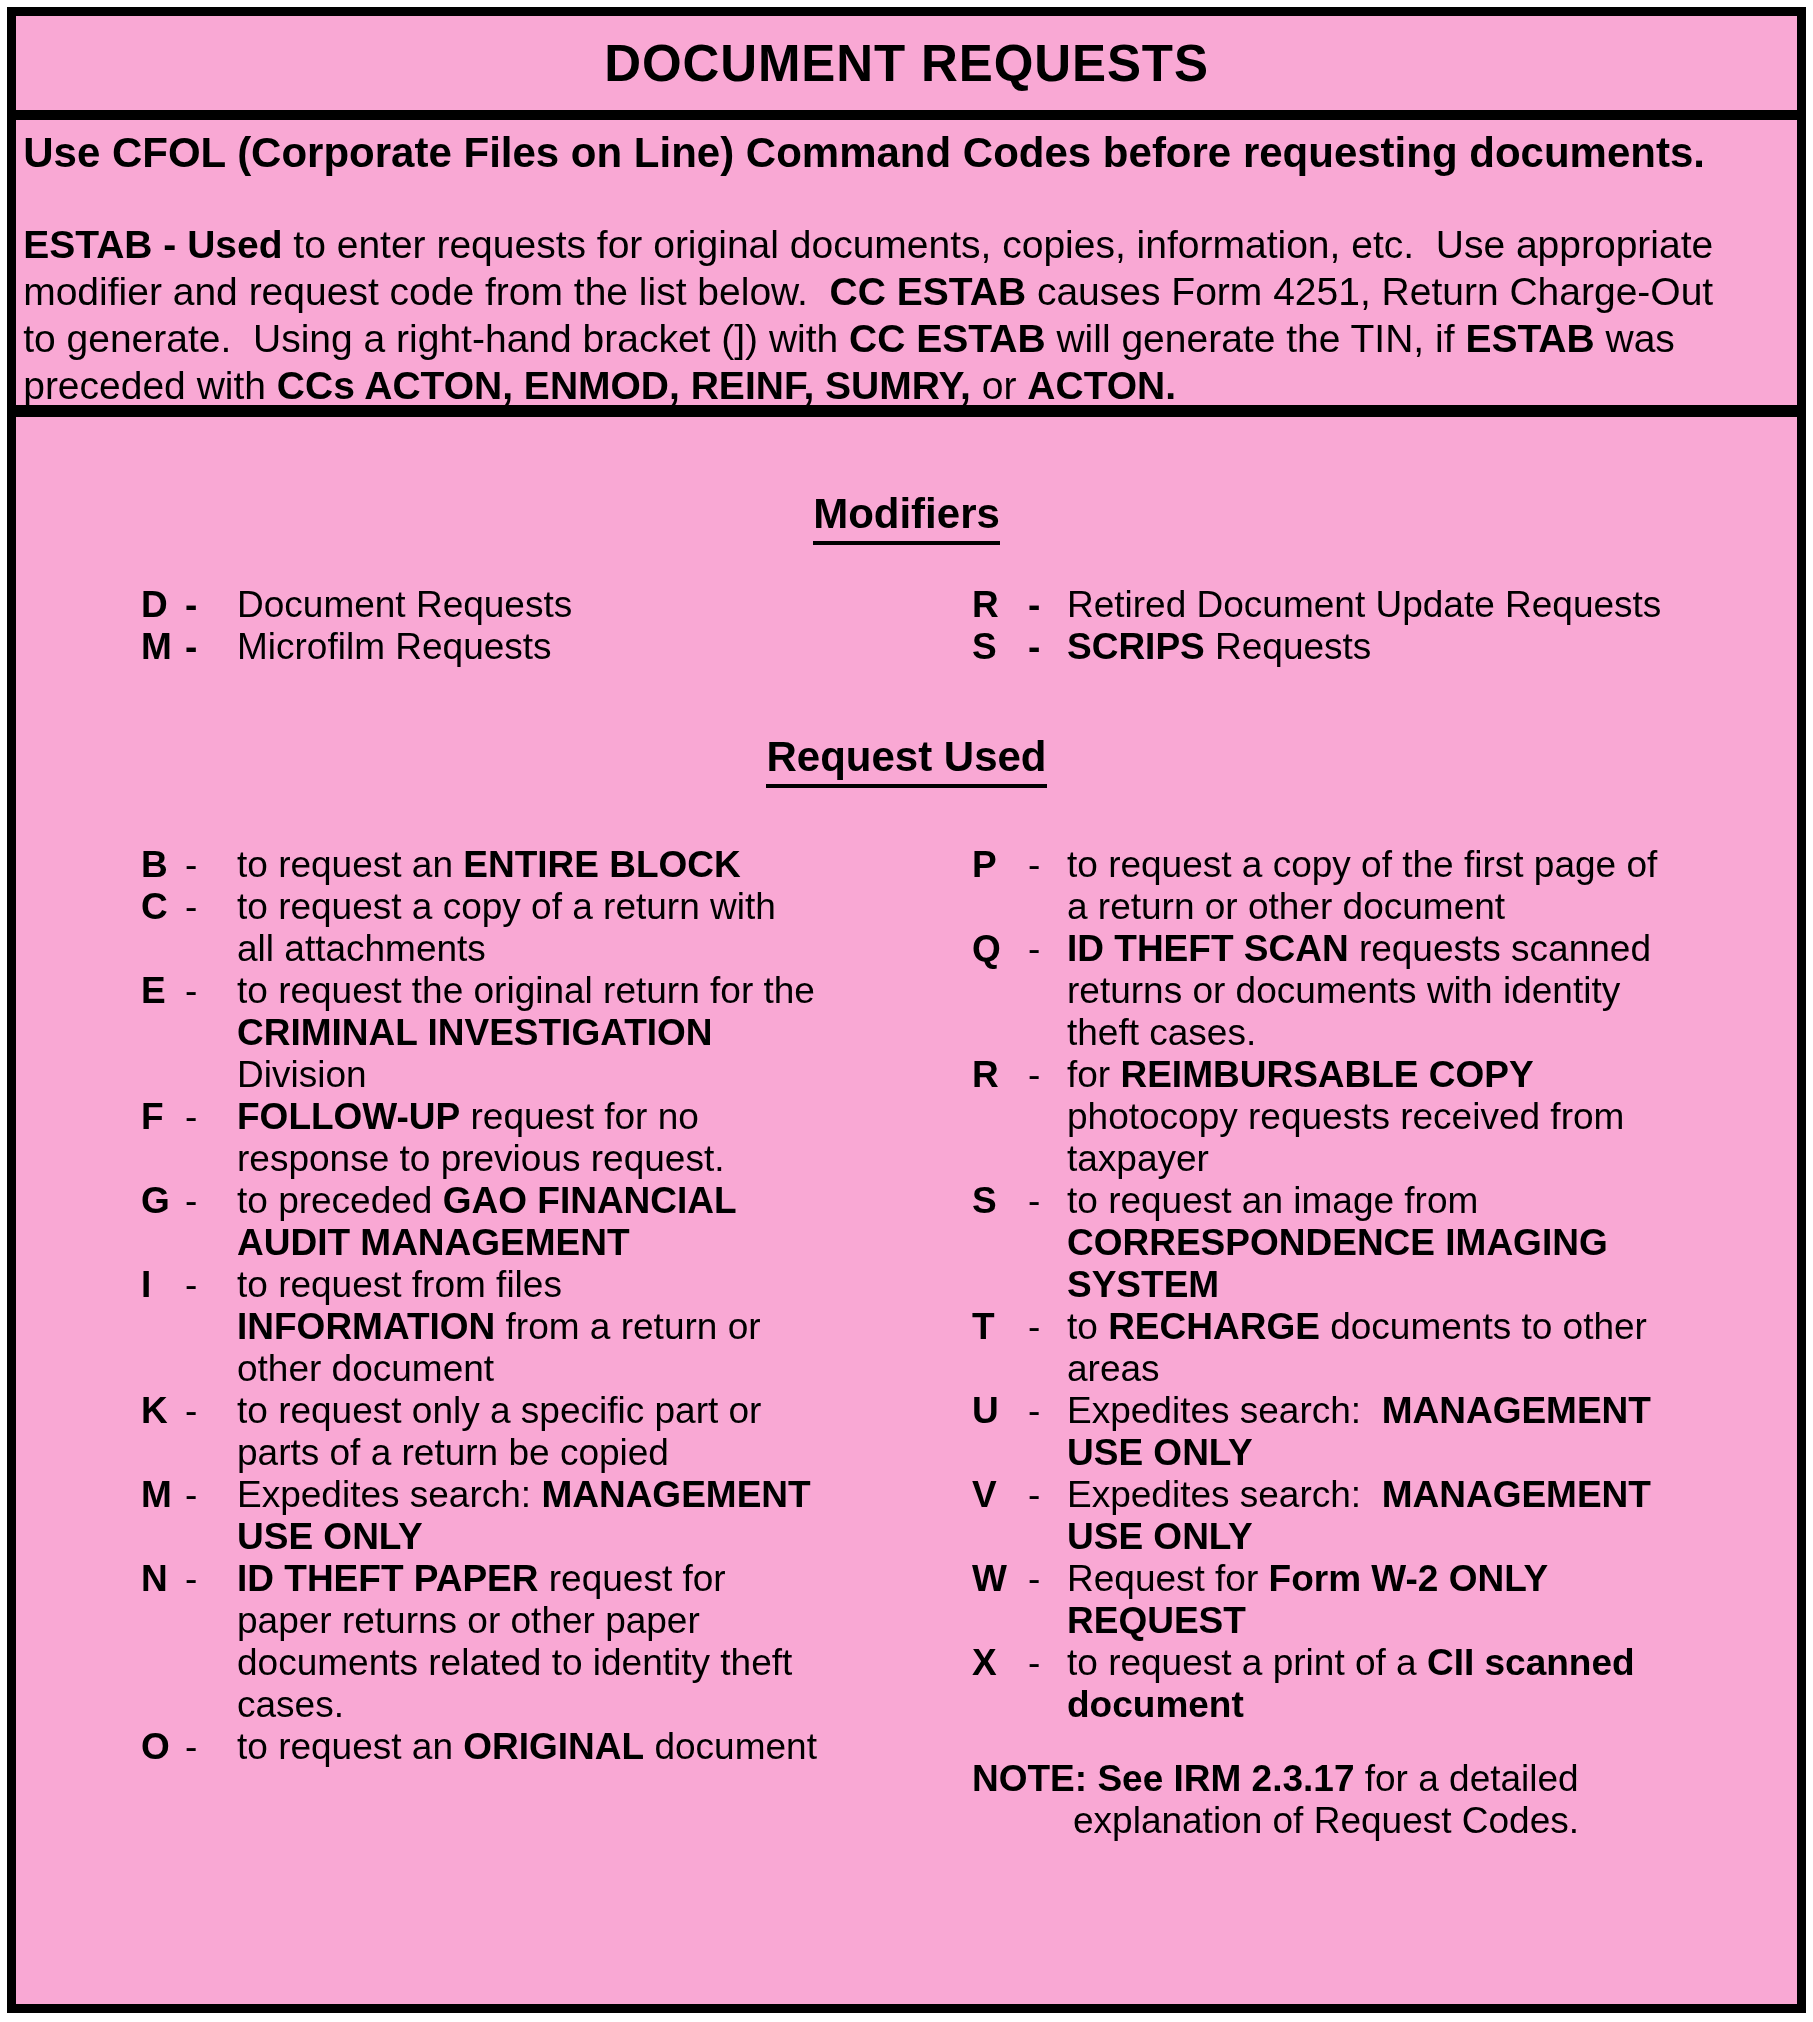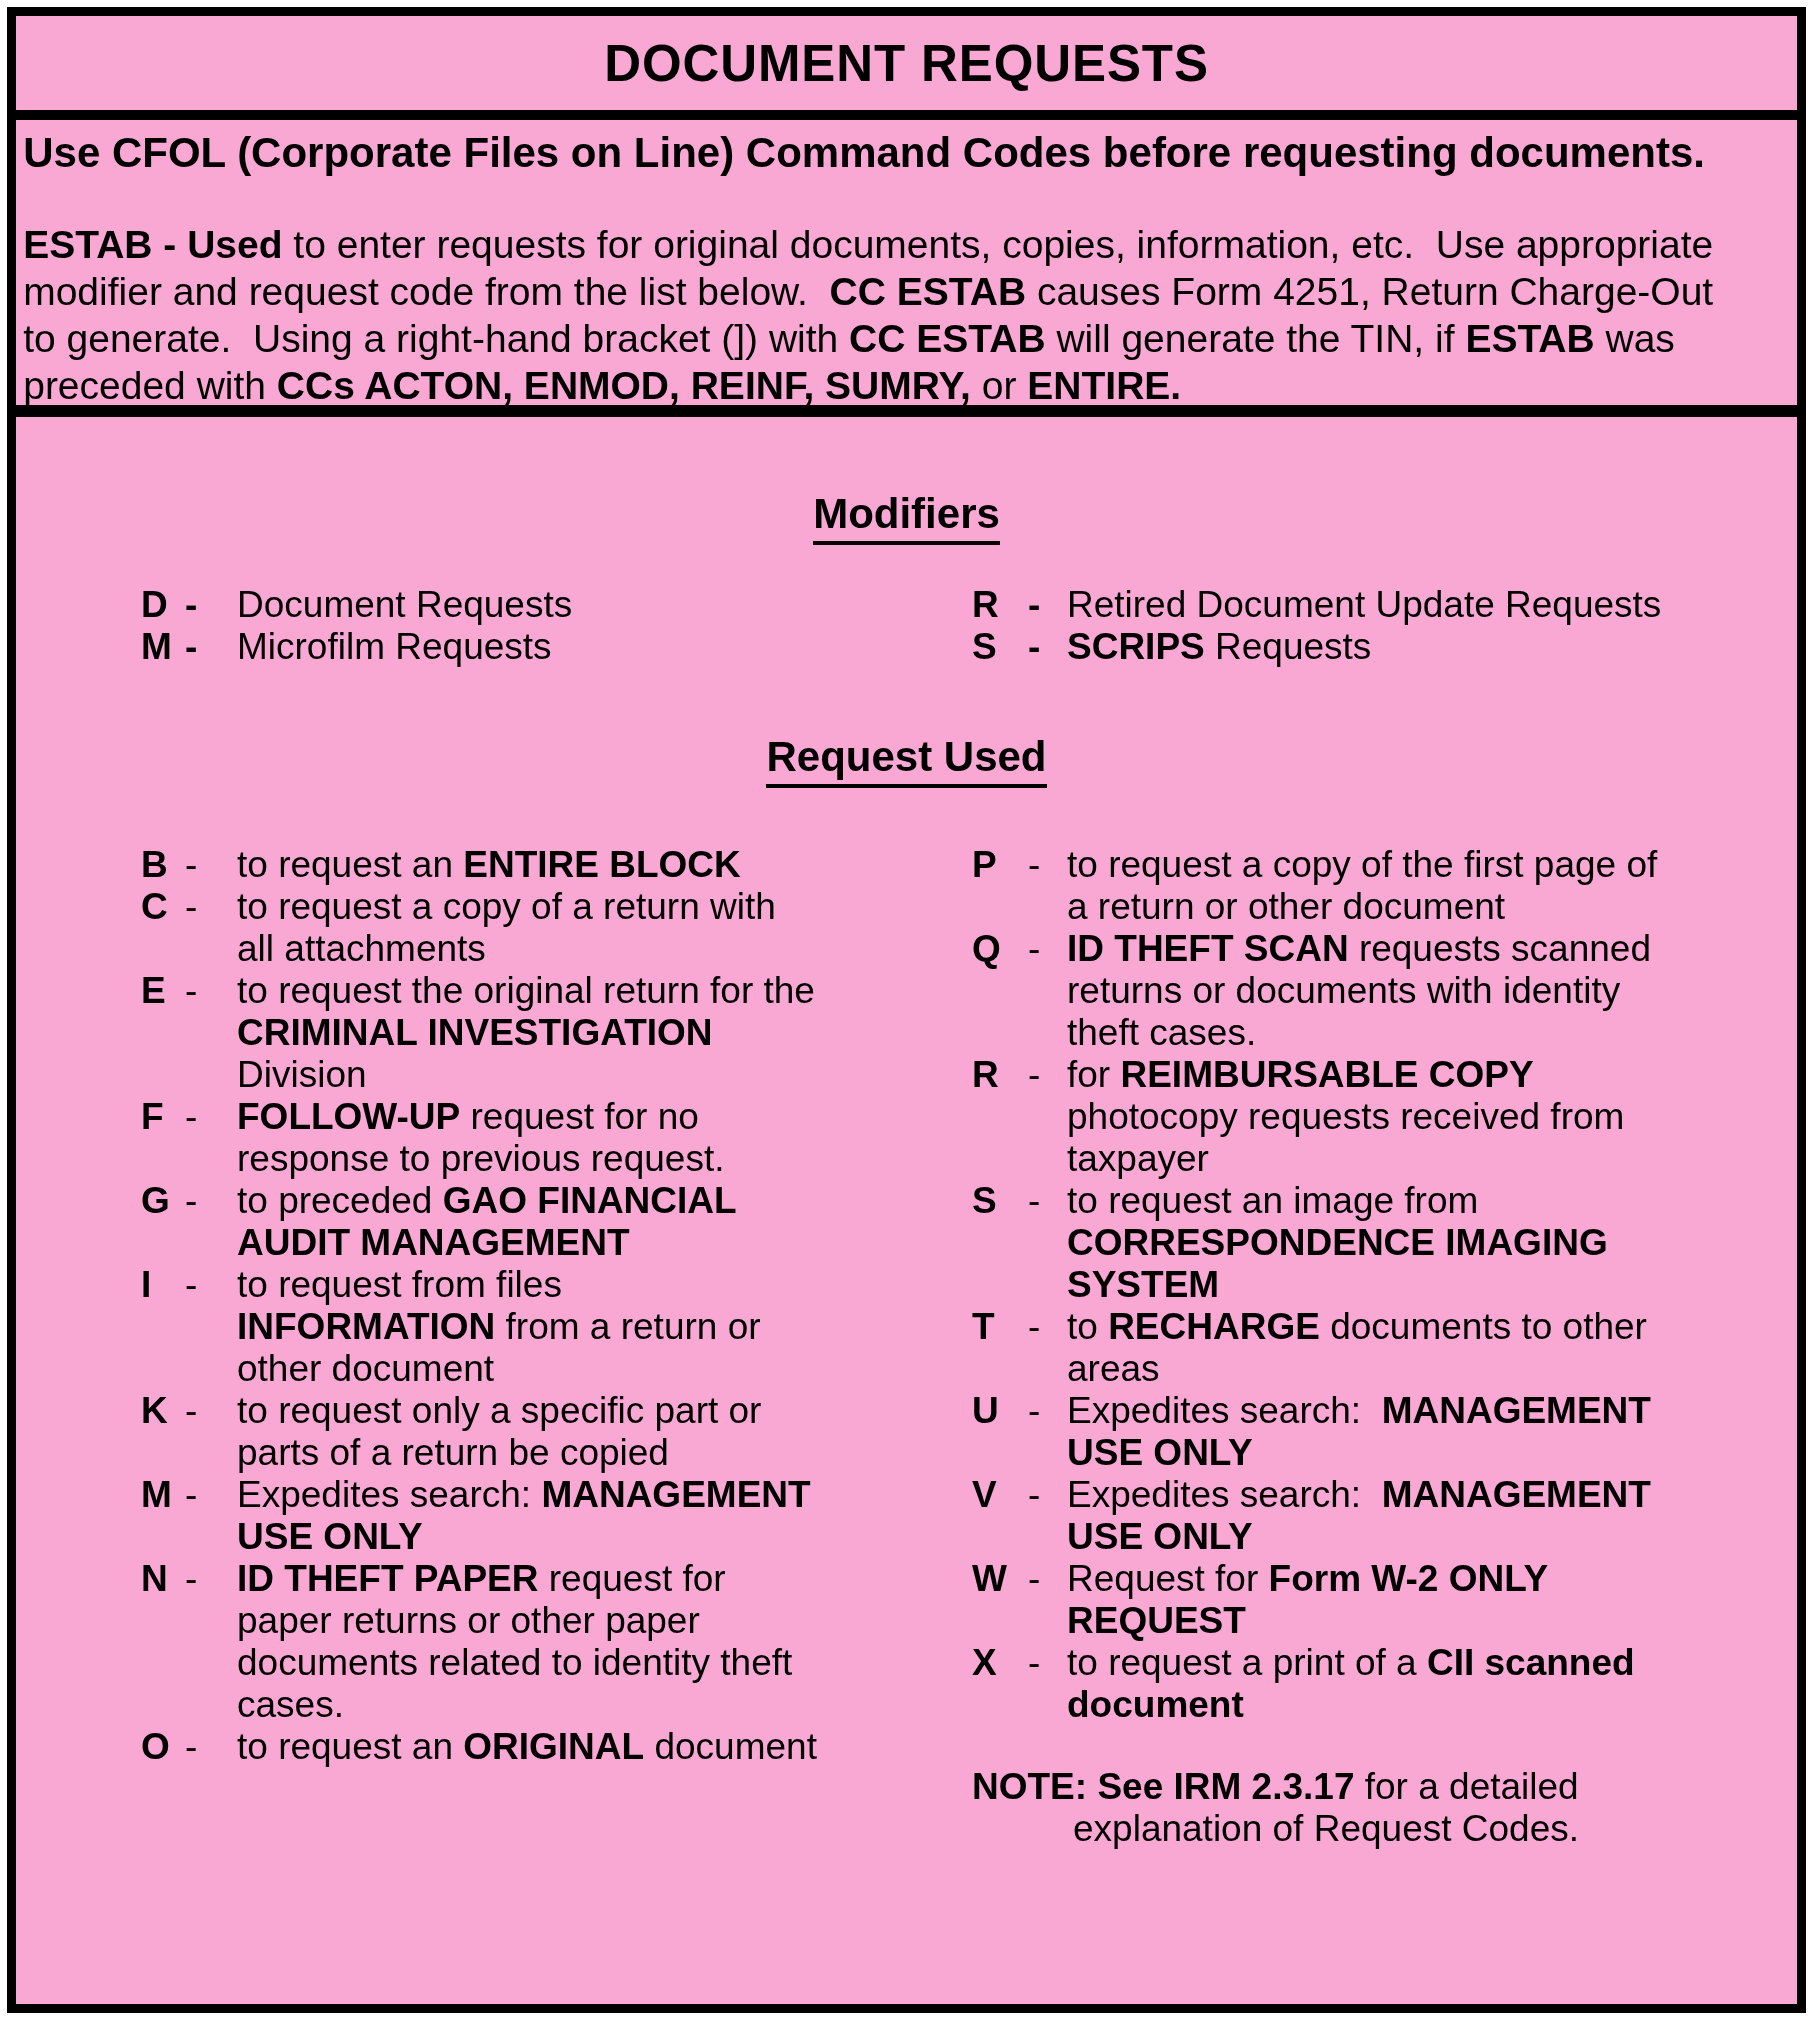--- a/index.html
+++ b/index.html
@@ -72,21 +72,21 @@
   .col-rc-left .dash,.col-mod-left .dash{left:44px;}
   .col-rc-right .dash,.col-mod-right .dash{left:56px;}
   .col-mod-left .dash,.col-mod-right .dash{font-weight:bold;}
   .desc{
     white-space:pre-line;
   }
   .col-rc-left .desc,.col-mod-left .desc{margin-left:96px;width:591px;}
   .col-rc-right .desc,.col-mod-right .desc{margin-left:95px;width:609px;}
   .b{font-weight:bold;}
   .note{
-    margin-top:40px;
+    margin-top:32px;
     margin-left:0;
     padding-left:101px;
     text-indent:-101px;
     width:734px;
     white-space:pre-line;
     font-size:37px;line-height:42px;
   }
 </style>
 </head>
 <body>
@@ -97,21 +97,21 @@
     <span class="title-text">DOCUMENT REQUESTS</span>
   </div>
 
   <div class="divider d1"></div>
 
   <div class="intro">
     <p class="lead">Use CFOL (Corporate Files on Line) Command Codes before requesting documents.</p>
     <p class="para" id="intro-para"><span class="b">ESTAB - Used</span><span> to enter requests for original documents, copies, information, etc.&nbsp; Use appropriate
 modifier and request code from the list below.&nbsp; </span><span class="b">CC ESTAB</span><span> causes Form 4251, Return Charge-Out
 to generate.&nbsp; Using a right-hand bracket (]) with </span><span class="b">CC ESTAB</span><span> will generate the TIN, if </span><span class="b">ESTAB</span><span> was
-preceded with </span><span class="b">CCs ACTON, ENMOD, REINF, SUMRY,</span><span> or </span><span class="b">ENTIRE.</span></p>
+preceded with </span><span class="b">CCs ACTON, ENMOD, REINF, SUMRY,</span><span> or </span><span class="b">ACTON.</span></p>
   </div>
 
   <div class="divider d2"></div>
 
   <div class="sec-heading heading-modifiers">
     <span>Modifiers</span>
   </div>
 
   <div class="col col-mod-left" id="mod-left">
       <div class="row">

